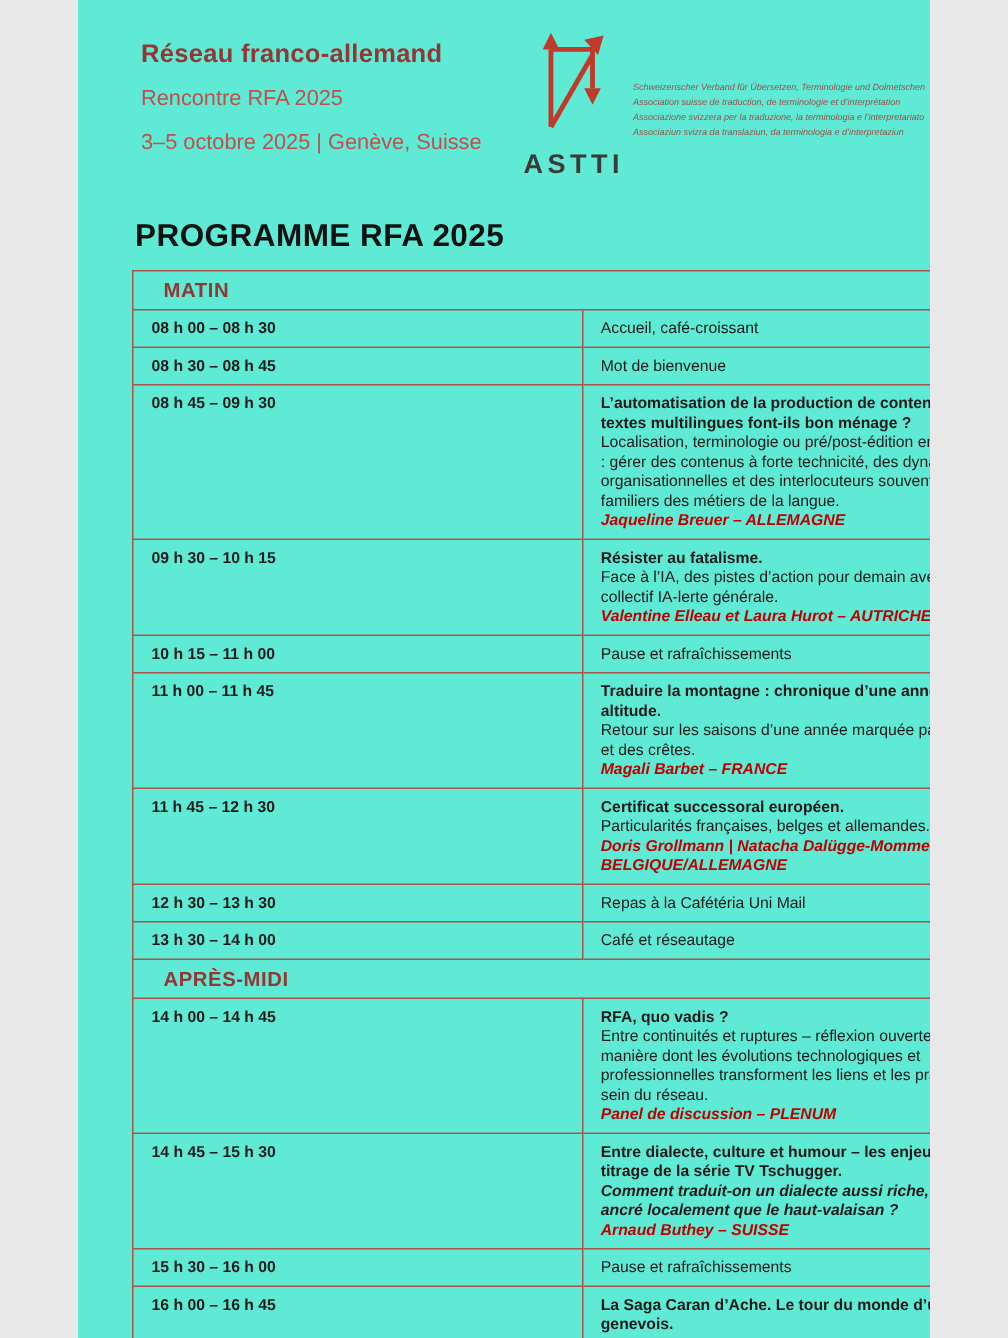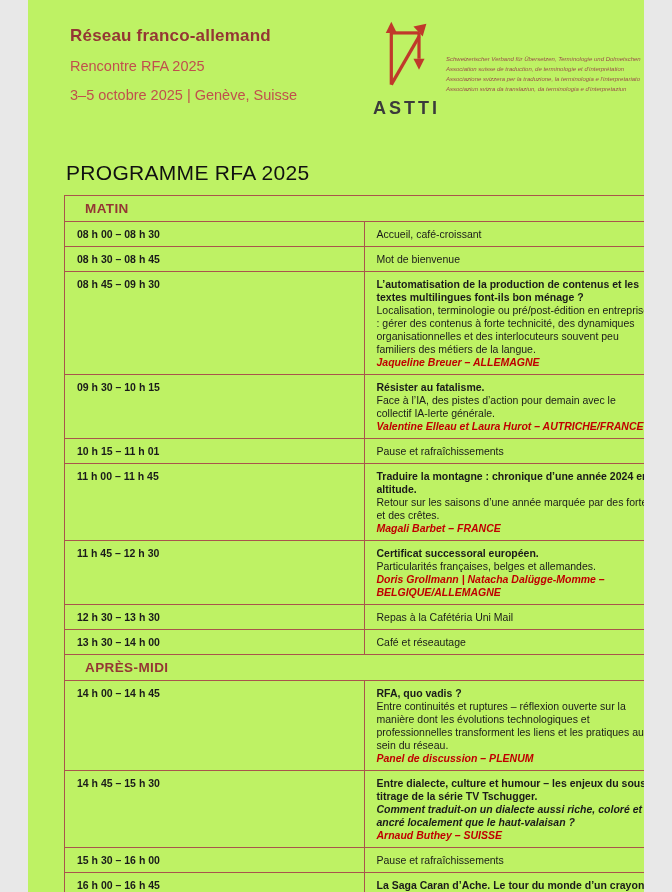--- a/index.html
+++ b/index.html
@@ -1,20 +1,20 @@
 <!DOCTYPE html>
 <html><head>
 <meta charset="utf-8">
 <style>
   * { box-sizing: border-box; margin: 0; padding: 0; }
   html, body { background: #e8e8e8; }
   .page {
-    width: 616px; height: 892px;
+    width: 568px; height: 892px;
     margin: 0 auto;
-    background: #bef264;
+    background: #5eead4;
     overflow: hidden;
     font-family: "Liberation Sans", sans-serif;
     color: #1a1a1a;
     position: relative;
   }
   
   .doc-header {
     display: flex;
     justify-content: space-between;
     align-items: flex-start;
@@ -46,23 +46,23 @@
   .logo-taglines { margin-top: 34px; max-width: 170px; }
   .tagline {
     color: #9b4f4a;
     font-size: 6px;
     line-height: 10px;
     white-space: nowrap;
     font-style: italic;
   }
   
   .program-title {
-    margin: 42px 0 10px 38px;
+    margin: 26px 0 10px 38px;
     font-size: 21px;
-    font-weight: 400;
+    font-weight: 700;
     color: #111111;
     letter-spacing: 0.3px;
   }
   
   table.program {
     width: 600px;
     margin-left: 36px;
     border-collapse: collapse;
     table-layout: fixed;
   }
@@ -159,21 +159,21 @@
         </tr>
         <tr>
           <td class="time">09 h 30 – 10 h 15</td>
           <td class="desc">
             <div class="line title">Résister au fatalisme.</div>
             <div class="line text">Face à l’IA, des pistes d’action pour demain avec le collectif IA-lerte générale.</div>
             <div class="line speaker">Valentine Elleau et Laura Hurot – AUTRICHE/FRANCE</div>
           </td>
         </tr>
         <tr>
-          <td class="time">10 h 15 – 11 h 01</td>
+          <td class="time">10 h 15 – 11 h 00</td>
           <td class="desc">
             <div class="line text">Pause et rafraîchissements</div>
           </td>
         </tr>
         <tr>
           <td class="time">11 h 00 – 11 h 45</td>
           <td class="desc">
             <div class="line title">Traduire la montagne : chronique d’une année 2024 en altitude.</div>
             <div class="line text">Retour sur les saisons d’une année marquée par des forte et des crêtes.</div>
             <div class="line speaker">Magali Barbet – FRANCE</div>

